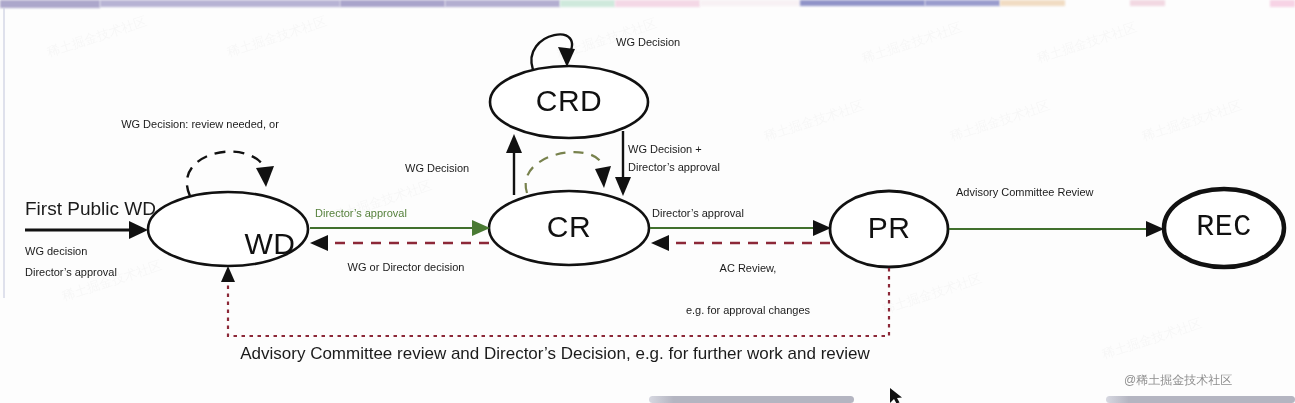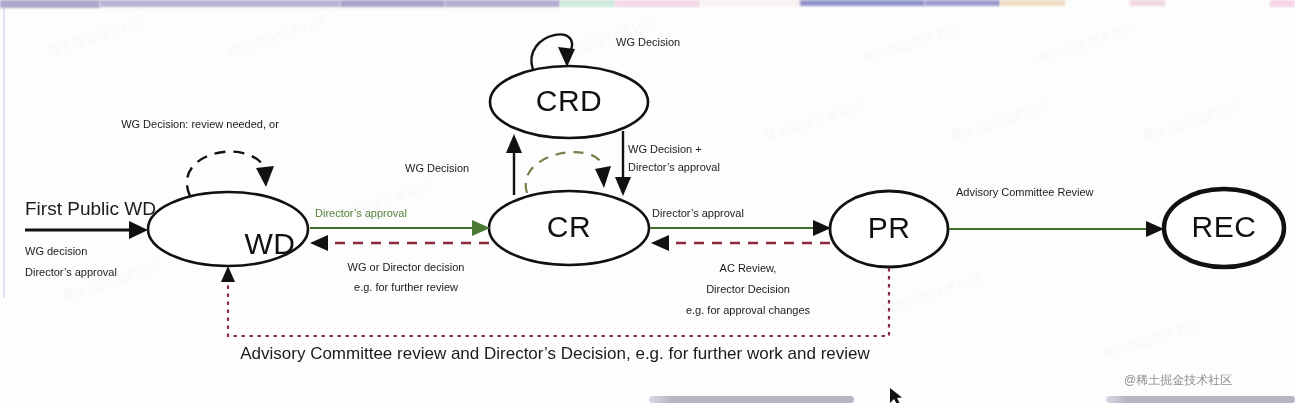--- a/index.html
+++ b/index.html
@@ -100,50 +100,49 @@
   <polyline points="889,268 889,336 228,336 228,281" fill="none" stroke="#8c2838" stroke-width="2.2" stroke-dasharray="3.5 4.5"></polyline>
   <polygon points="221,282 228,266 235,282" fill="#111"></polygon>
 
   <polygon points="890,388 890,403 894,399 896.5,403.5 899.5,402.5 897,398 902,397.5" fill="#111"></polygon>
 </svg>
 
 <div class="node-label" style="left:228px;top:245px;margin-left:42px;">WD</div>
 <div class="node-label" style="left:569px;top:102px;">CRD</div>
 <div class="node-label" style="left:569px;top:228px;">CR</div>
 <div class="node-label" style="left:889px;top:229px;">PR</div>
-<div class="node-label" style="left:1224px;top:228px;">REC</div>
+<div class="node-label" style="left:1224px;top:228px;font-family:Liberation Mono, monospace;">REC</div>
 
 <div class="lbl" style="left:25px;top:199px;font-size:19px;">First Public WD</div>
 <div class="lbl" style="left:25px;top:241px;">WG decision</div>
 <div class="lbl" style="left:25px;top:262px;">Director’s approval</div>
 
 <div class="lbl center" style="left:84px;top:115px;width:232px;line-height:18px;">
   <span>WG Decision: review needed, or</span><br>
 </div>
 
 <div class="lbl green-text" style="left:315px;top:203px;">Director’s approval</div>
 
 <div class="lbl center" style="left:318px;top:257px;width:176px;line-height:20px;">
   <span>WG or Director decision</span><br>
-  <span>e.g. for further review</span>
 </div>
 
 <div class="lbl" style="left:405px;top:158px;">WG Decision</div>
 <div class="lbl" style="left:616px;top:32px;">WG Decision</div>
 
 <div class="lbl" style="left:628px;top:140px;line-height:18px;">
   <span>WG Decision +</span><br>
   <span>Director’s approval</span>
 </div>
 
 <div class="lbl" style="left:652px;top:203px;">Director’s approval</div>
 
 <div class="lbl center" style="left:656px;top:258px;width:184px;line-height:21px;">
   <span>AC Review,</span><br>
-  <span>Director Decision</span><br>
+  <br>
   <span>e.g. for approval changes</span>
 </div>
 
 <div class="lbl" style="left:956px;top:182px;line-height:20px;">
   <span>Advisory Committee Review</span><br>
 </div>
 
 <div class="lbl center" id="bottom-feedback-label" style="left:214px;top:344px;width:682px;">Advisory Committee review and Director’s Decision, e.g. for further work and review</div>
 
 <div id="site-watermark">@稀土掘金技术社区</div>

